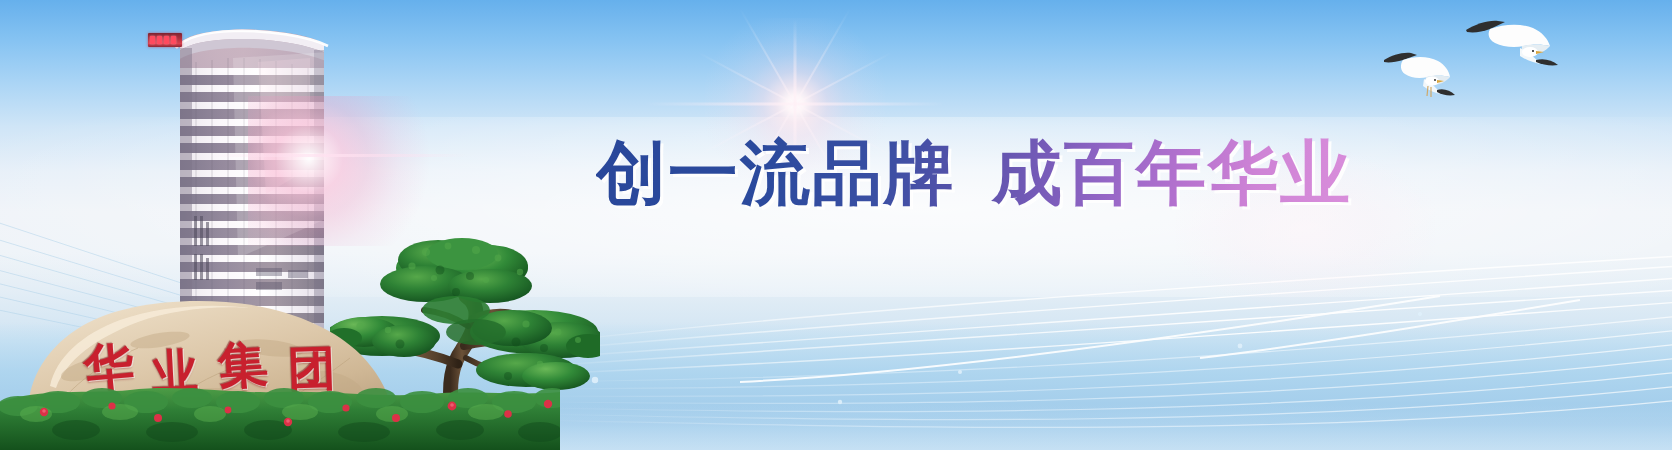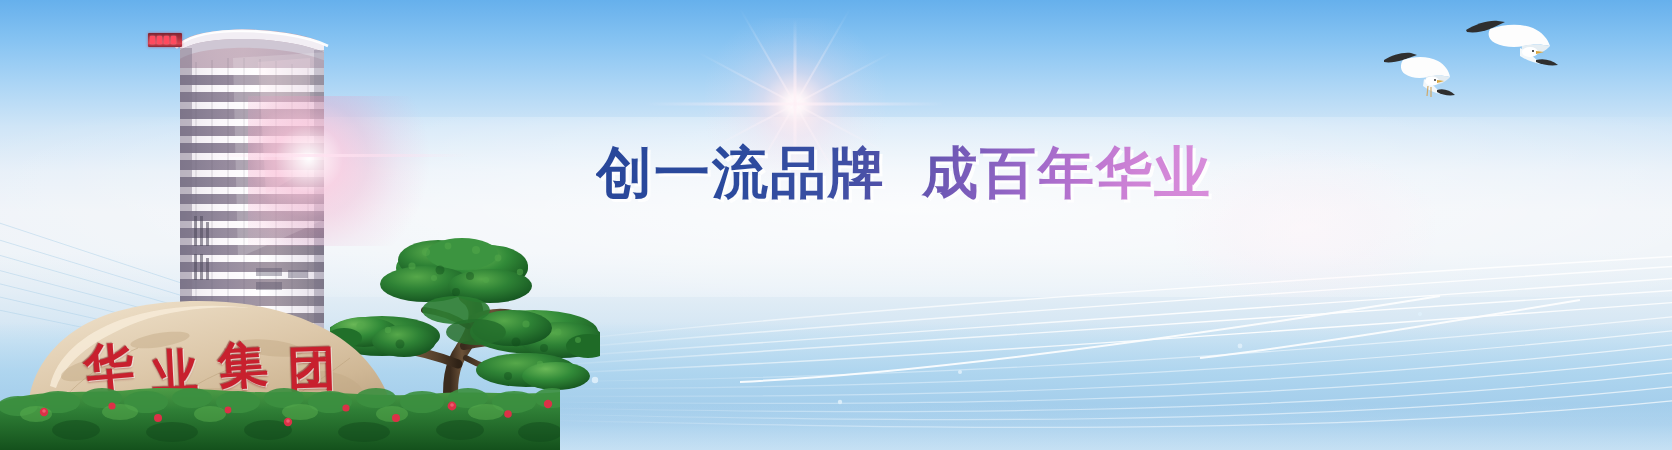--- a/index.html
+++ b/index.html
@@ -137,21 +137,21 @@
   .hedge { position:absolute; left:0; bottom:0; width:560px; height:70px; }
 
   
   .gulls { position:absolute; left:1370px; top:2px; width:190px; height:106px; }
 
   
   .headline {
     position:absolute; left:596px; top:131px; height:84px;
     display:flex; align-items:center; white-space:nowrap;
     font-family:"DejaVu Sans", sans-serif;
-    font-weight:700; font-size:56px; line-height:1;
+    font-weight:700; font-size:70px; line-height:1;
     letter-spacing:2px;
   }
   .hl-shadow {
     position:absolute; left:599px; top:134px;
     color:#ffffff; opacity:.95;
     filter:blur(.4px);
     z-index:1;
   }
   .hl-main {
     z-index:2;

